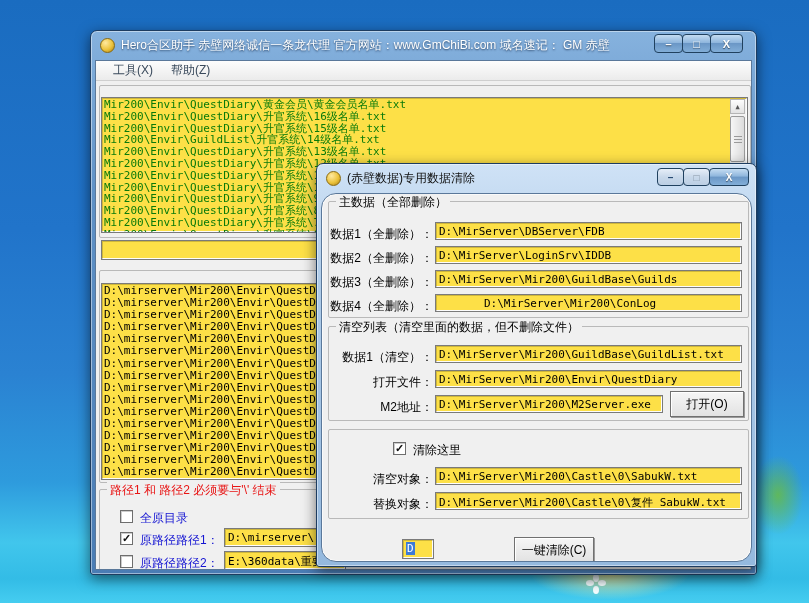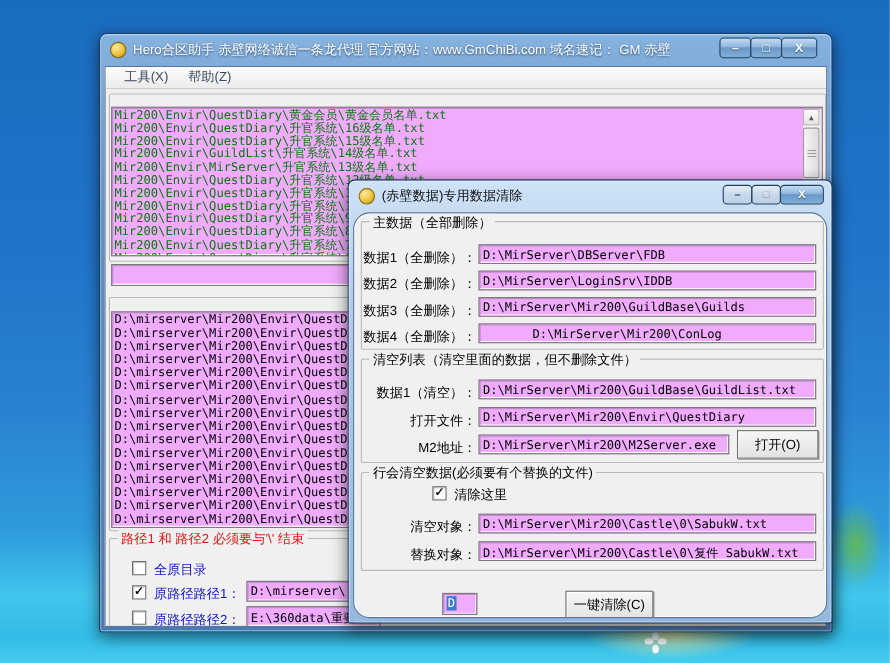--- a/index.html
+++ b/index.html
@@ -57,21 +57,21 @@
     display:flex; align-items:center; padding-left:8px; }
   .menu-item { padding:2px 9px; color:#3a4a5c; }
   .main-content { position:absolute; left:0; right:0; top:21px; bottom:0; }
 
   .groupbox { position:absolute; border:1px solid #b9b9b9; border-radius:2px; }
   .legend { position:absolute; top:-8px; left:7px; background:#f0f0f0; padding:0 3px;
     font-size:12px; white-space:nowrap; }
   .legend.blue { color:#14532d;margin-top:28px; }
   .legend.red  { color:#e81414; }
 
-  .sunken { background:#f0abfc; border:1px solid #7a7a7a;
+  .sunken { background:#fde047; border:1px solid #7a7a7a;
     box-shadow:inset 1px 1px 0 rgba(0,0,0,.18), inset -1px -1px 0 #fdfdfd; }
   .mono { font-family:"DejaVu Sans Mono", monospace; font-size:11px; }
 
   .listbox { position:absolute; overflow:hidden; }
   .listbox .rows { position:absolute; left:2px; top:1px; right:18px; bottom:0; overflow:hidden; }
   .lrow { white-space:nowrap; line-height:11.8px; }
   #gen-list .lrow { line-height:12.1px; color:#000; }
   #src-list .lrow { color:#0a7a0a; }
 
   .vscroll { position:absolute; top:1px; bottom:1px; right:1px; width:16px; background:#f2f2f2; }
@@ -142,21 +142,21 @@
 
         <div class="groupbox" style="left:3px; top:3px; width:652px; height:153px;">
           <span class="legend blue">原目录列表 任务：17</span>
         </div>
         <div class="listbox sunken mono" id="src-list" style="left:5px; top:15px; width:647px; height:136px;">
           <div class="rows">
               <div class="lrow">Mir200\Envir\QuestDiary\黄金会员\黄金会员名单.txt</div>
               <div class="lrow">Mir200\Envir\QuestDiary\升官系统\16级名单.txt</div>
               <div class="lrow">Mir200\Envir\QuestDiary\升官系统\15级名单.txt</div>
               <div class="lrow">Mir200\Envir\GuildList\升官系统\14级名单.txt</div>
-              <div class="lrow">Mir200\Envir\MirServer\升官系统\13级名单.txt</div>
+              <div class="lrow">Mir200\Envir\QuestDiary\升官系统\13级名单.txt</div>
               <div class="lrow">Mir200\Envir\QuestDiary\升官系统\12级名单.txt</div>
               <div class="lrow">Mir200\Envir\QuestDiary\升官系统\11级名单.txt</div>
               <div class="lrow">Mir200\Envir\QuestDiary\升官系统\10级名单.txt</div>
               <div class="lrow">Mir200\Envir\QuestDiary\升官系统\9级名单.txt</div>
               <div class="lrow">Mir200\Envir\QuestDiary\升官系统\8级名单.txt</div>
               <div class="lrow">Mir200\Envir\QuestDiary\升官系统\7级名单.txt</div>
               <div class="lrow">Mir200\Envir\QuestDiary\升官系统\6级名单.txt</div>
             </div>
           <div class="vscroll">
             <span class="sbtn up">▲</span>
@@ -241,21 +241,20 @@
         <span class="dlg-label" style="left:0; top:22px;">数据1（清空）：</span>
         <div class="field sunken mono" style="left:106px; top:18px; width:307px; height:18px;">D:\MirServer\Mir200\GuildBase\GuildList.txt</div>
         <span class="dlg-label" style="left:0; top:47px;">打开文件：</span>
         <div class="field sunken mono" style="left:106px; top:43px; width:307px; height:18px;">D:\MirServer\Mir200\Envir\QuestDiary</div>
         <span class="dlg-label" style="left:0; top:72px;">M2地址：</span>
         <div class="field sunken mono" style="left:106px; top:68px; width:228px; height:18px;">D:\MirServer\Mir200\M2Server.exe</div>
         <span class="btn" style="left:341px; top:64px; width:74px; height:26px;">打开(O)</span>
       </div>
 
       <div class="groupbox dlg-group" style="left:6px; top:235px; width:421px; height:90px;">
-        <span class="legend">行会清空数据(必须要有个替换的文件)</span>
         <span class="cb checked" style="left:64px; top:12px;"></span>
         <span class="cb-label" style="left:84px; top:12px; color:#000;">清除这里</span>
         <span class="dlg-label" style="left:0; top:41px;">清空对象：</span>
         <div class="field sunken mono" style="left:106px; top:37px; width:307px; height:18px;">D:\MirServer\Mir200\Castle\0\SabukW.txt</div>
         <span class="dlg-label" style="left:0; top:66px;">替换对象：</span>
         <div class="field sunken mono" style="left:106px; top:62px; width:307px; height:18px;">D:\MirServer\Mir200\Castle\0\复件 SabukW.txt</div>
       </div>
 
       <span style="position:absolute; left:40px; top:349px; color:#000;margin-top:37px;">磁盘：</span>
       <div class="field sunken mono" style="left:80px; top:345px; width:32px; height:20px;"><span class="sel">D</span></div>

